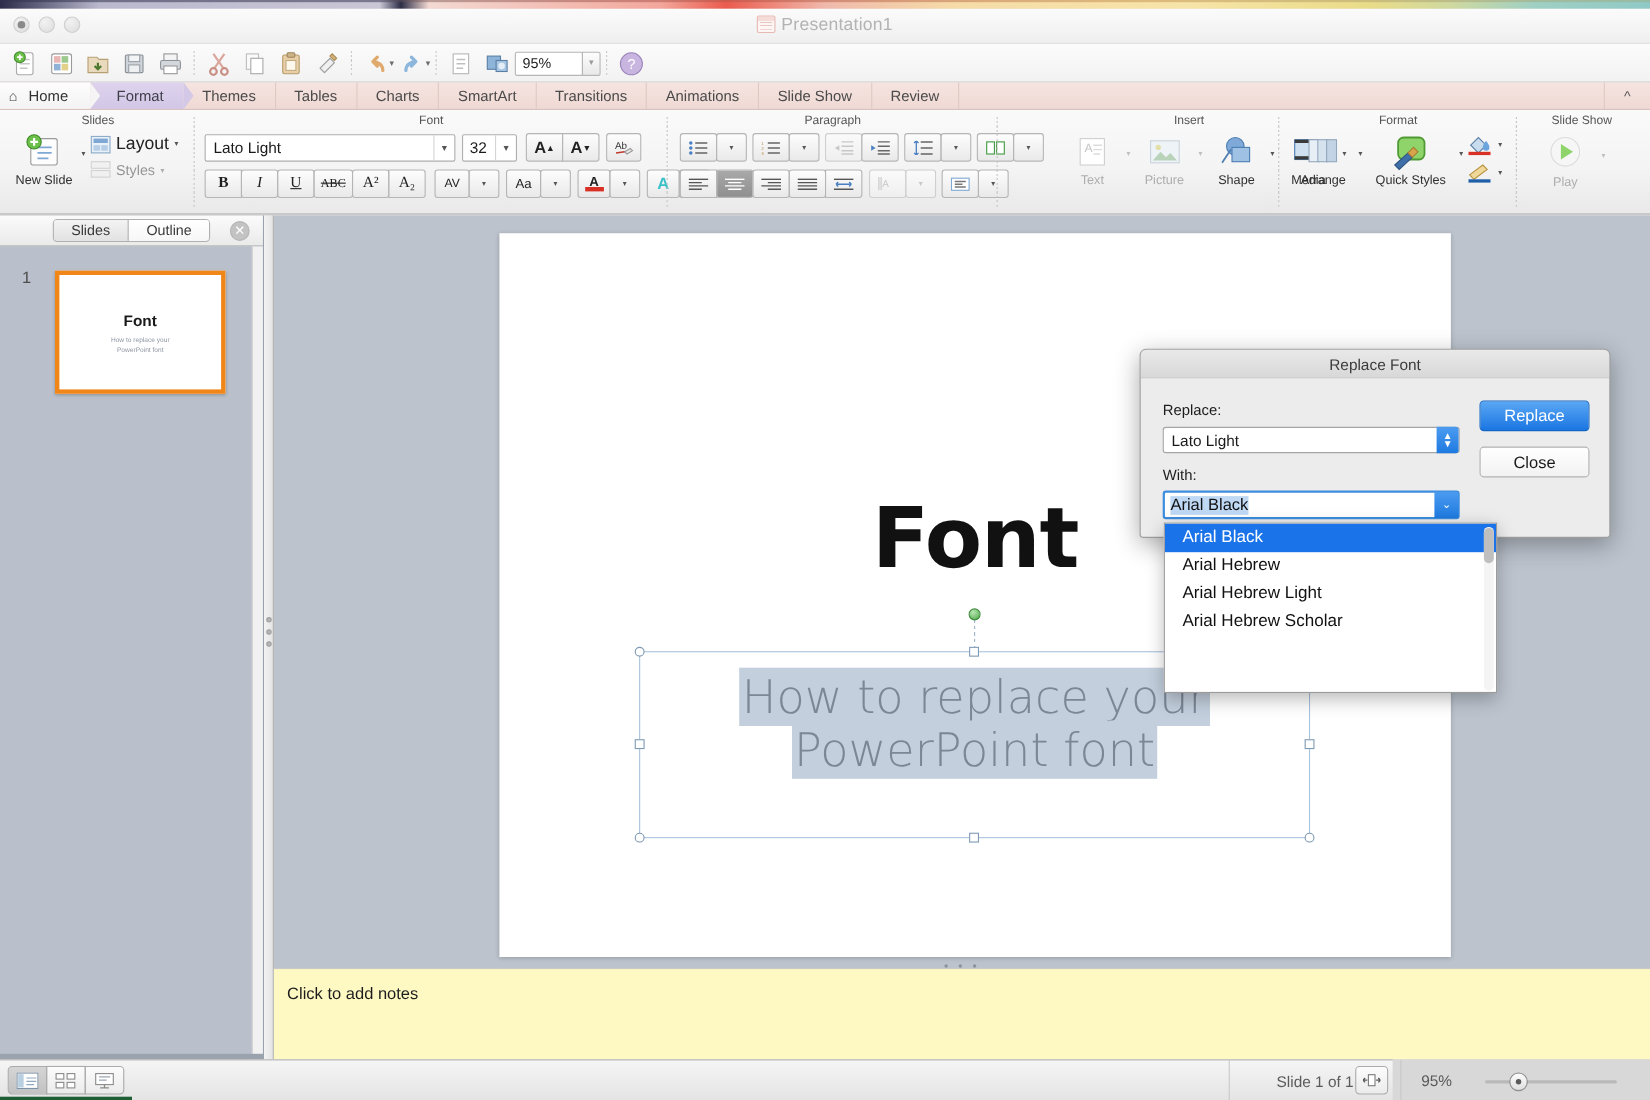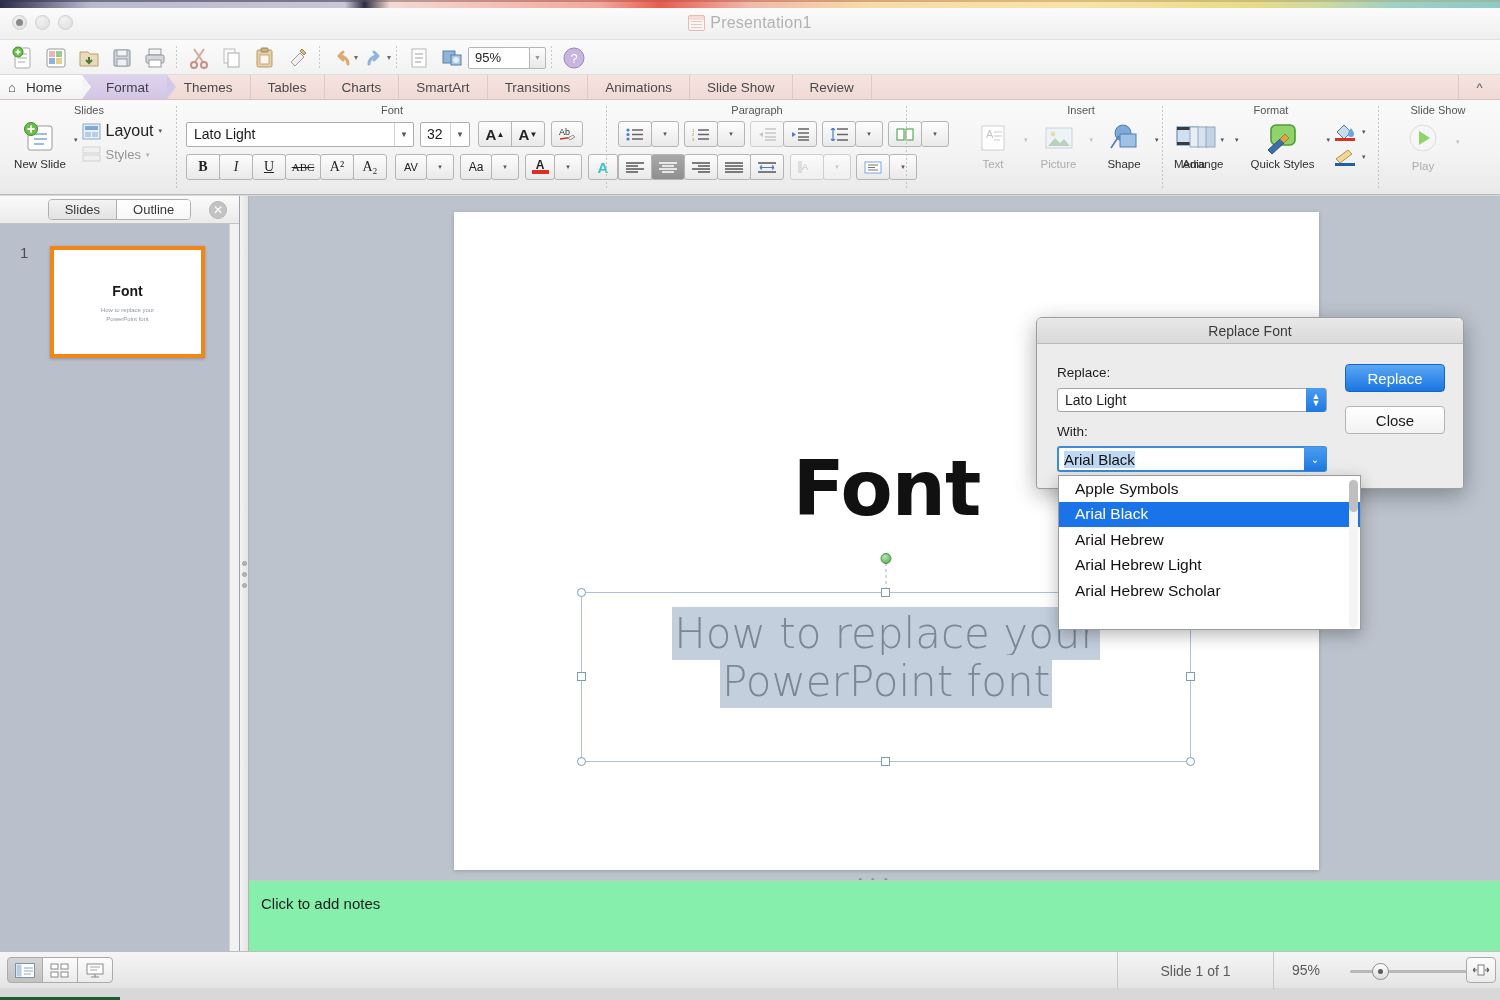--- a/index.html
+++ b/index.html
@@ -241,21 +241,21 @@
   .stage {
     position: absolute; left: 249px; top: 196px; right: 0; bottom: 37px;
     background: #bcc3cd;
   }
   .notesdots {
     position: absolute; left: 50%; top: 677px; transform: translateX(-50%);
     color: #8b929c; font-size: 11px; letter-spacing: 3px;
   }
   .notes {
     position: absolute; left: 0; right: 0; top: 684px; bottom: 0;
-    background: #86efac; border-top: 1px solid #c9c9c9;
+    background: #fef9c3; border-top: 1px solid #c9c9c9;
   }
   .notes .ph { position: absolute; left: 12px; top: 14px; font-size: 15px; color: #1d1d1d; }
 
   .slide {
     position: absolute; left: 205px; top: 16px; width: 865px; height: 658px;
     background: #fff; box-shadow: 0 1px 4px rgba(0,0,0,.2);
   }
   .slide-title {
     position: absolute; left: 0; top: 232px; width: 100%; text-align: center;
     font-size: 76px; font-weight: bold; color: #111; letter-spacing: -1px;
@@ -351,21 +351,21 @@
     position: absolute; right: 2px; top: 3px; width: 9px; height: 149px;
     background: #f4f4f4; border-radius: 5px;
   }
   .dl-thumbbar {
     position: absolute; right: 2px; top: 4px; width: 9px; height: 32px;
     background: #bfbfbf; border-radius: 5px;
   }
 
   
   .statusbar {
-    position: absolute; left: 0; bottom: 12px; width: 1500px; height: 37px;
+    position: absolute; left: 0; bottom: 0; width: 1266px; height: 37px;
     background: linear-gradient(to bottom,#f5f5f5,#e4e4e4);
     border-top: 1px solid #bdbdbd;
   }
   .viewsegs { position: absolute; left: 8px; top: 5px; display: flex; }
   .viewsegs div {
     width: 36px; height: 26px; border: 1px solid #ababab; margin-left: -1px;
     background: linear-gradient(to bottom,#fcfcfc,#ebebeb);
     display: flex; align-items: center; justify-content: center;
   }
   .viewsegs div:first-child { border-radius: 4px 0 0 4px;
@@ -988,21 +988,20 @@
     <div class="dlg-lbl" style="left:20px; top:106px;">With:</div>
     <div class="combo" style="left:20px; top:128px; width:270px;">
       <span class="sel">Arial Black</span>
       <span class="arr">⌄</span>
     </div>
     <div class="btn-primary" style="left:308px; top:46px;">Replace</div>
     <div class="btn-plain" style="left:308px; top:88px;">Close</div>
   </div>
 
   <div class="droplist">
-    <div class="dl-item">Apple Symbols</div>
     <div class="dl-item hl">Arial Black</div>
     <div class="dl-item">Arial Hebrew</div>
     <div class="dl-item">Arial Hebrew Light</div>
     <div class="dl-item">Arial Hebrew Scholar</div>
     <div class="dl-scroll"></div>
     <div class="dl-thumbbar"></div>
   </div>
 
   <div class="statusbar">
     <div class="viewsegs">

